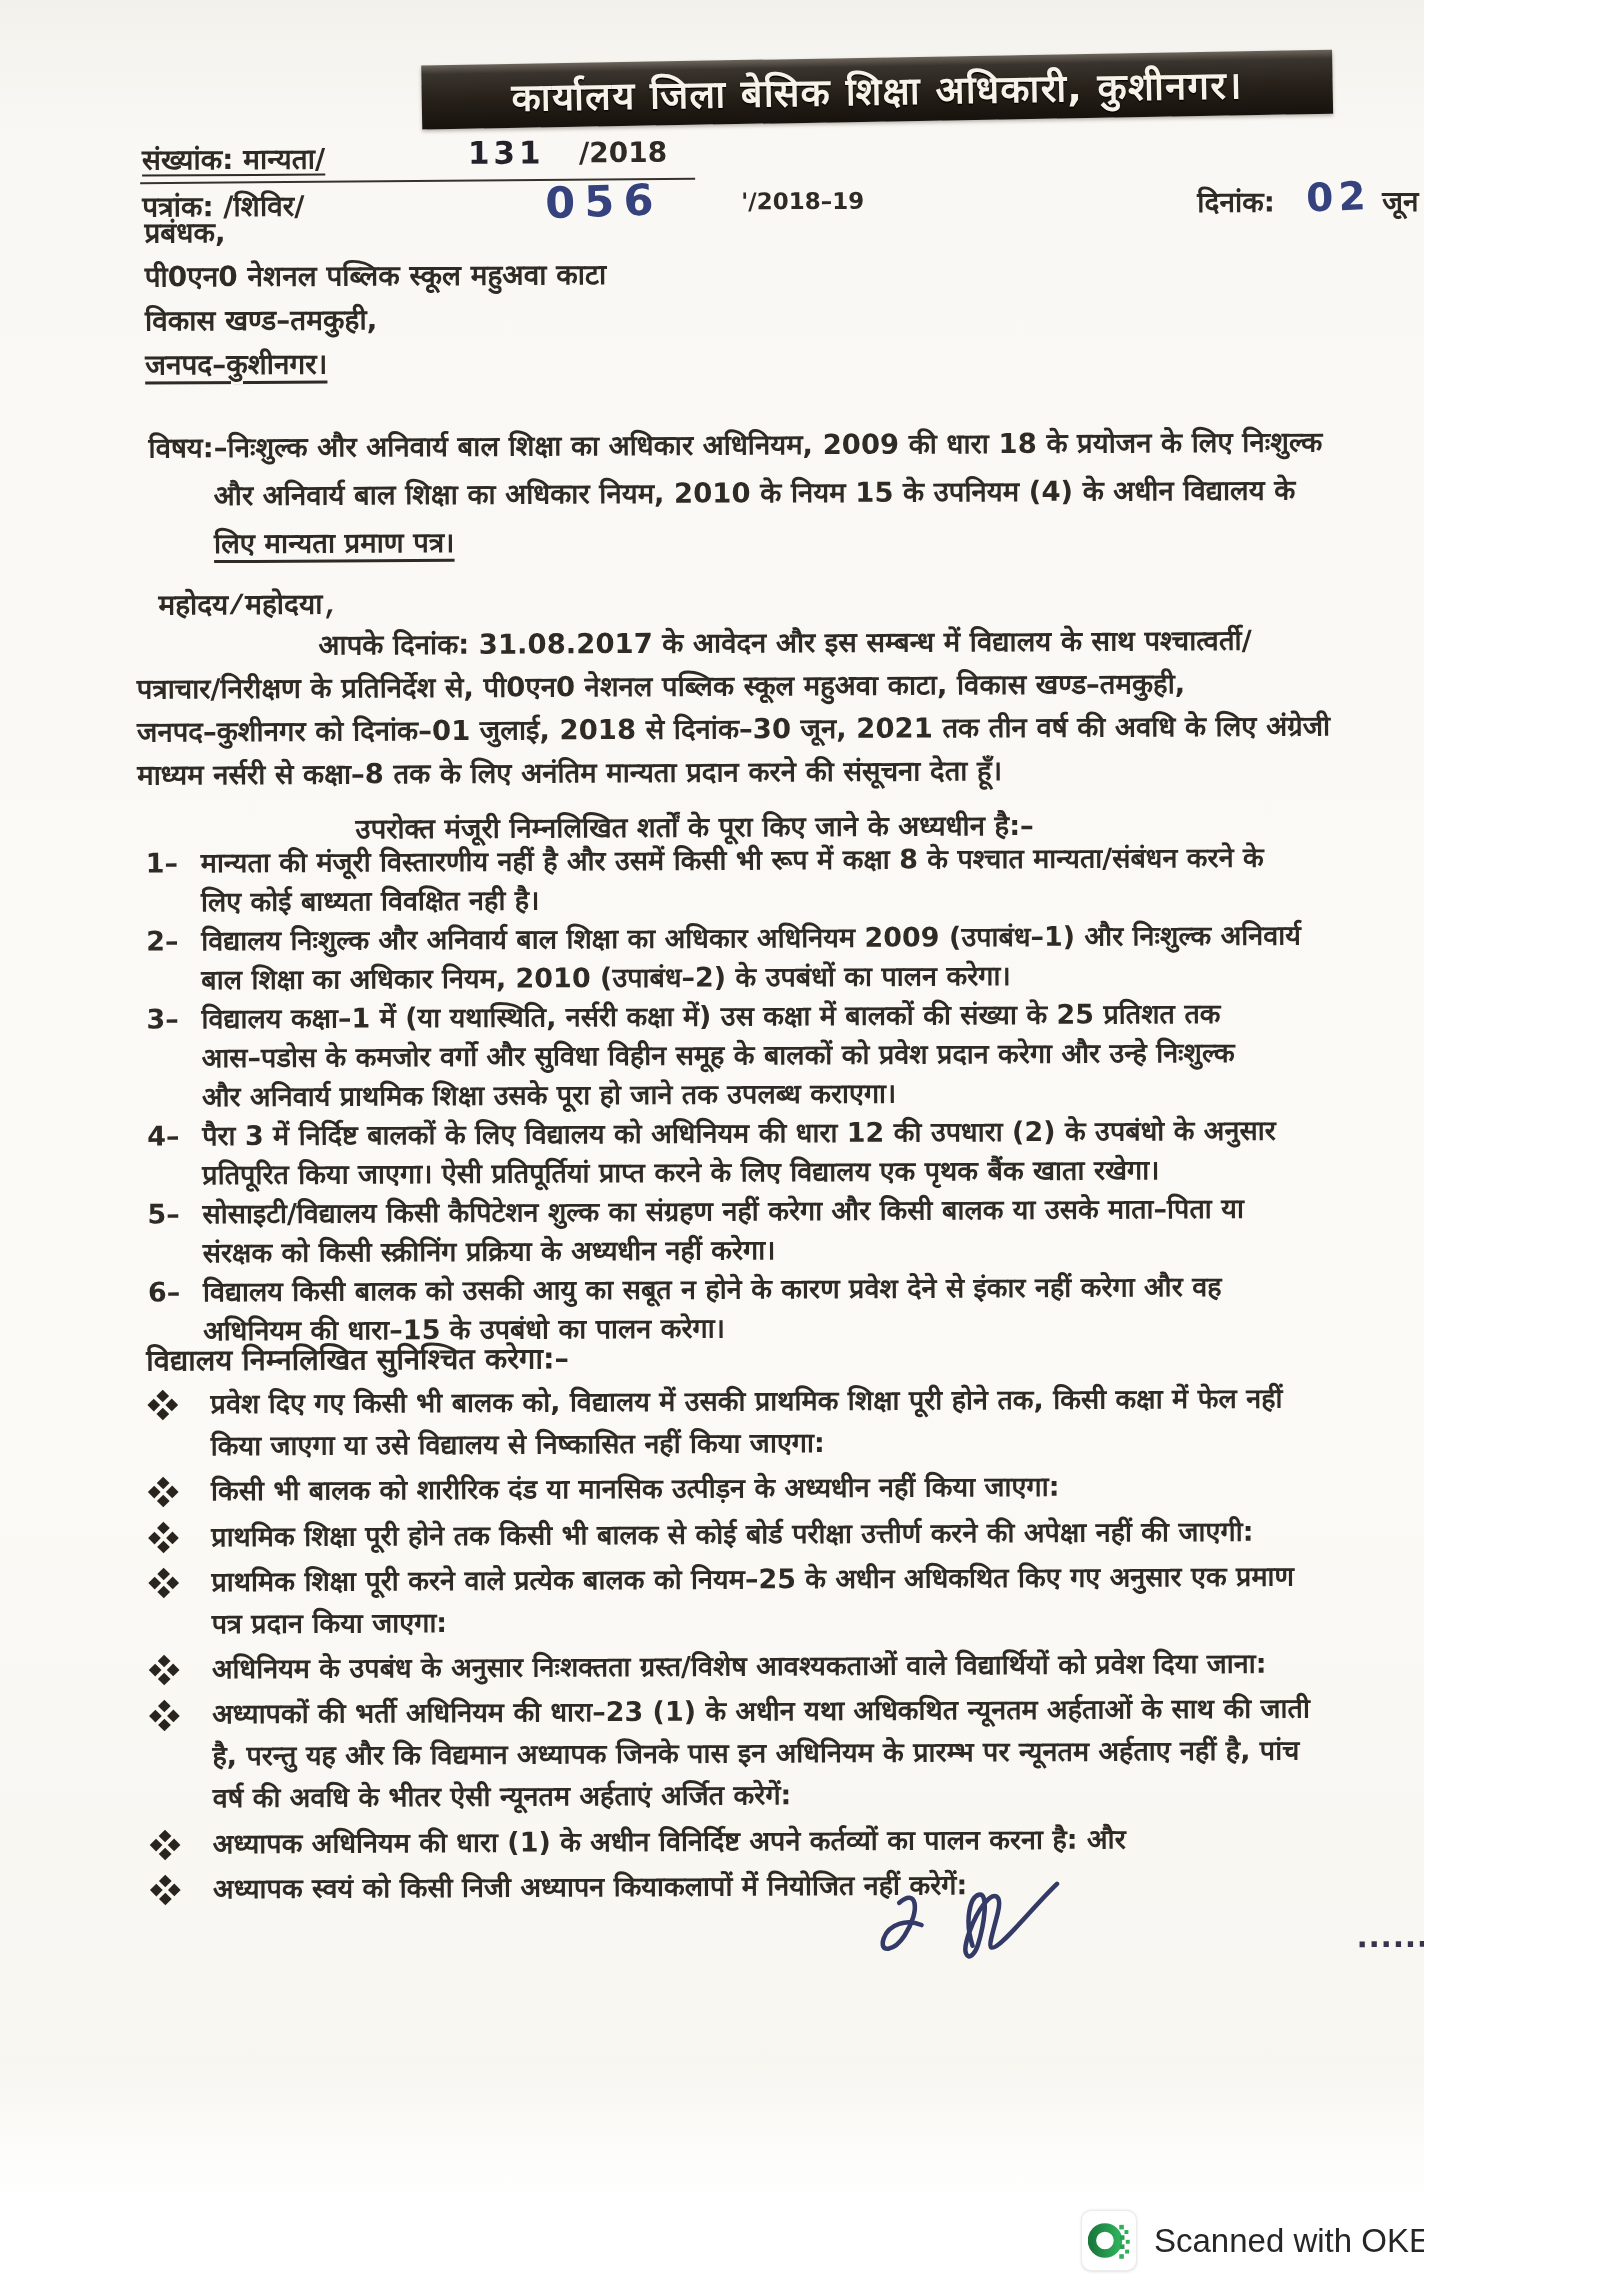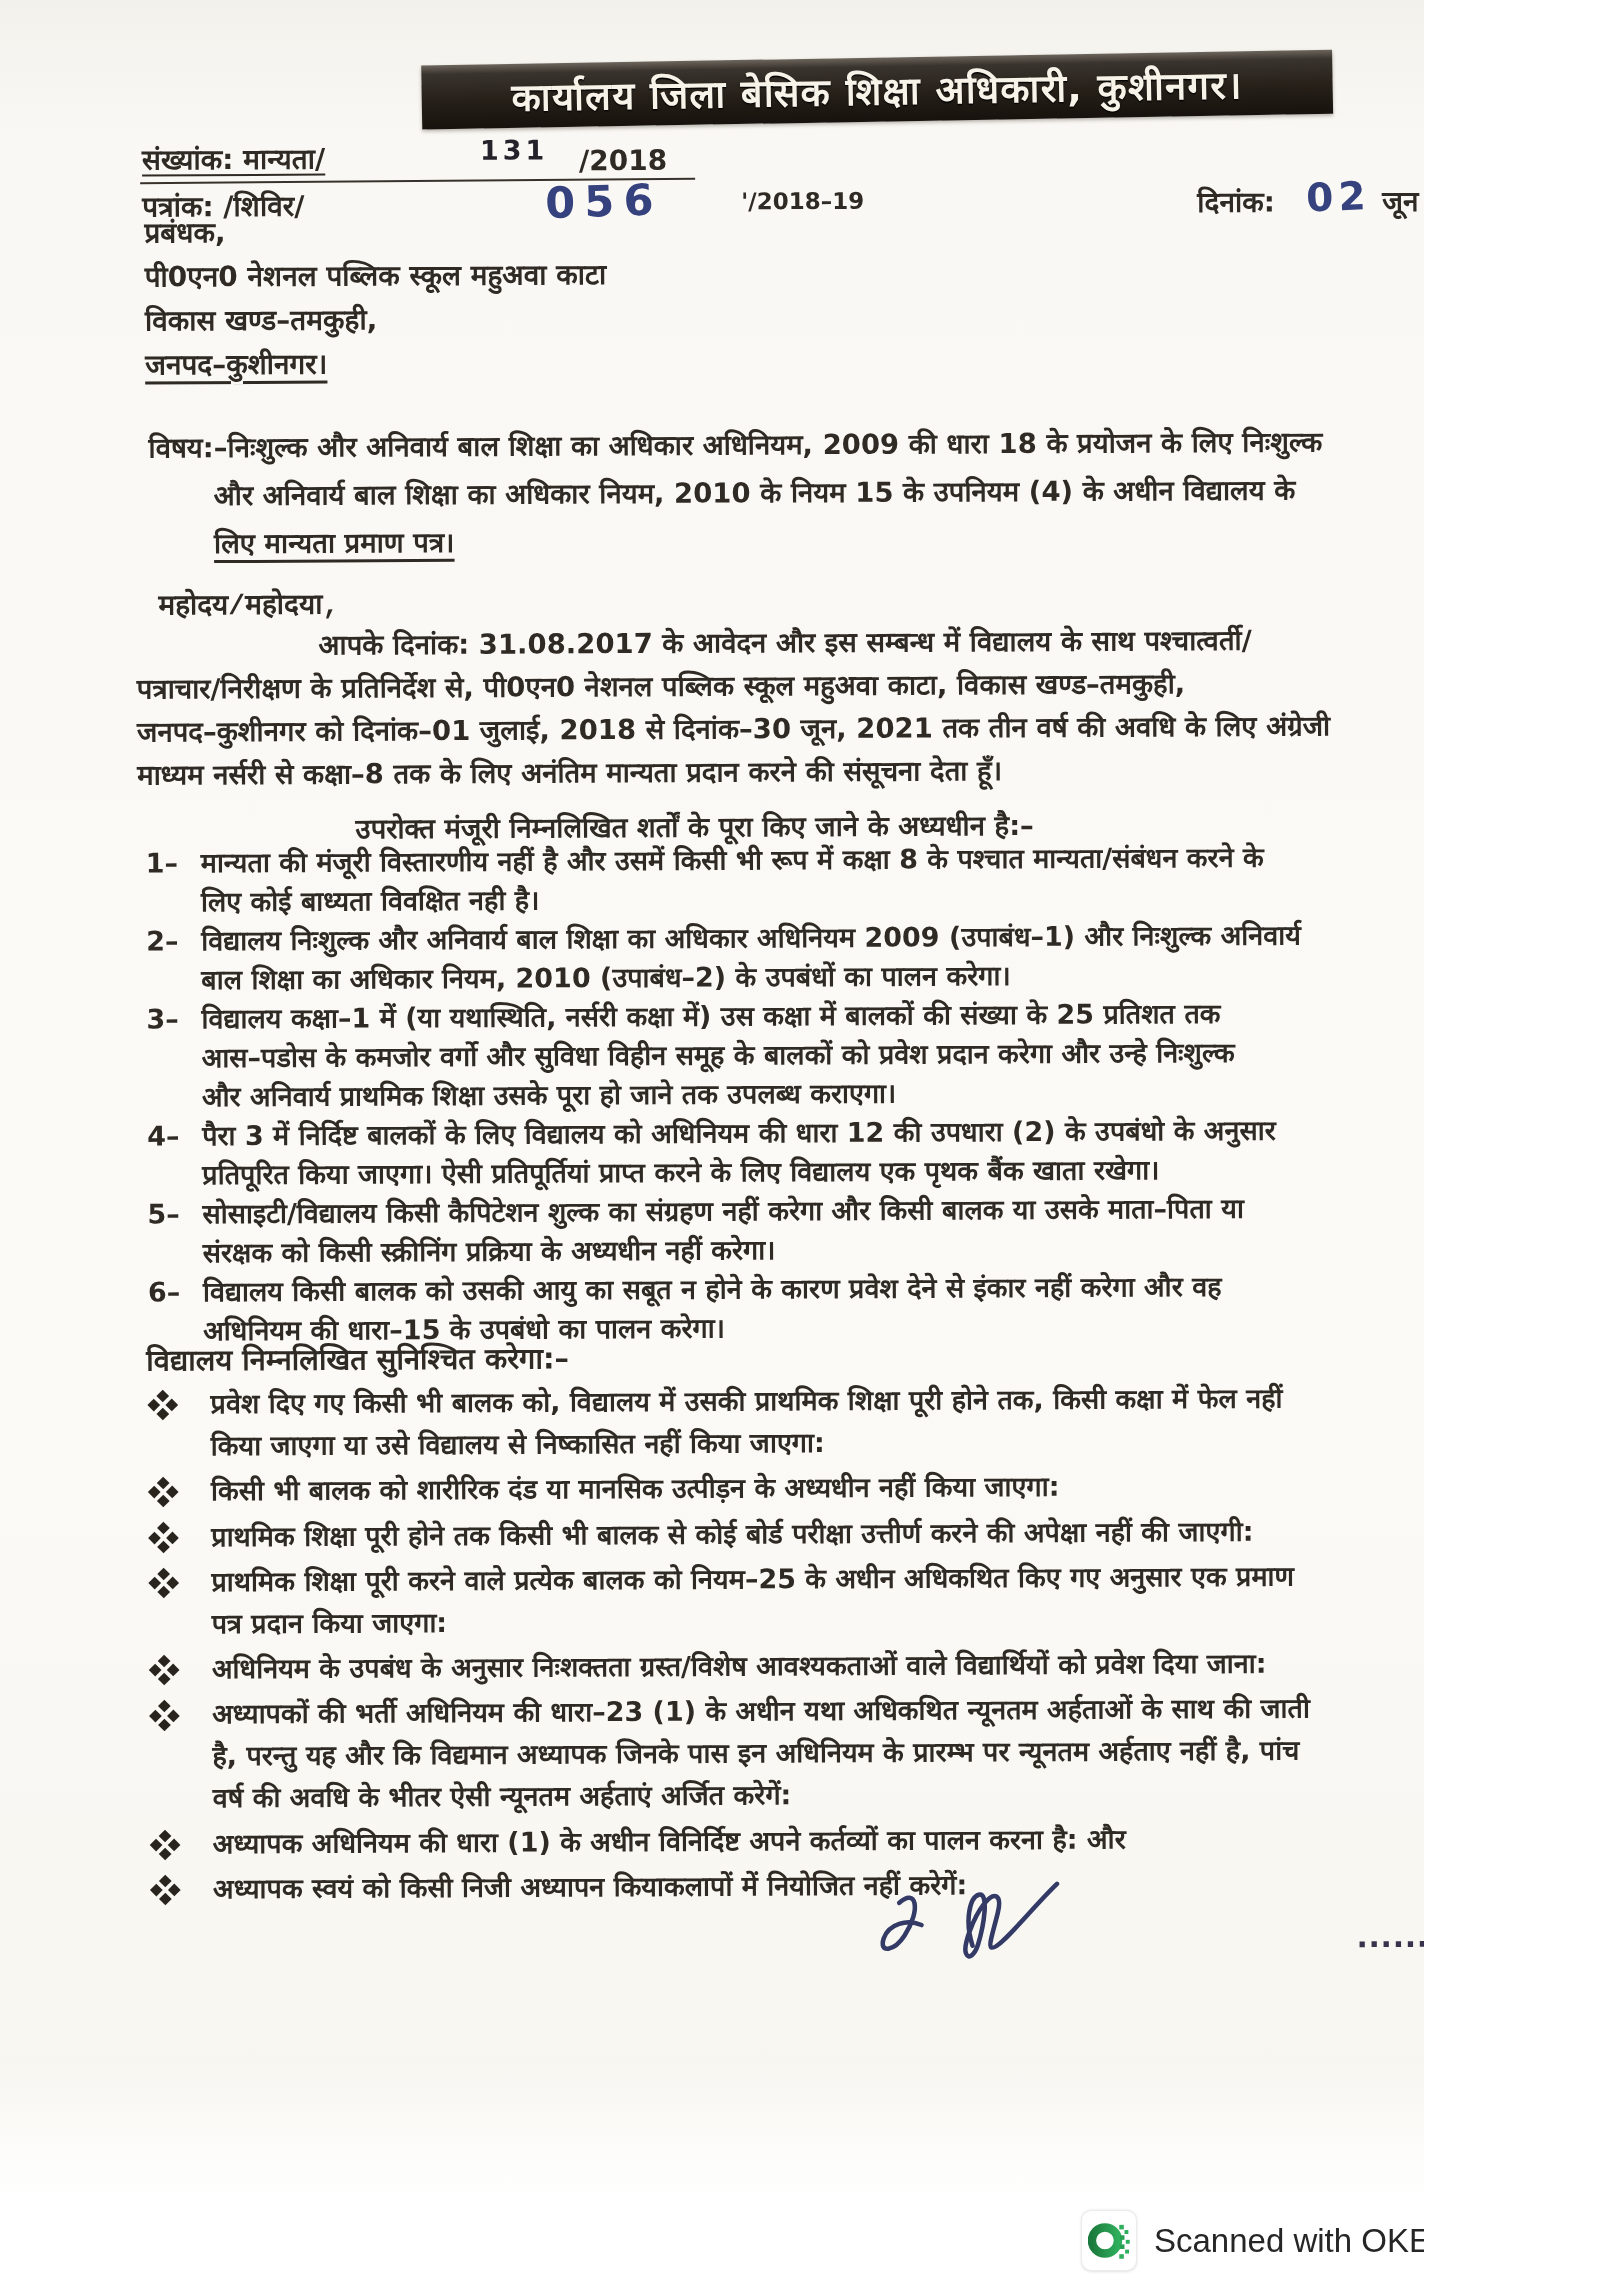--- a/index.html
+++ b/index.html
@@ -23,22 +23,22 @@
     box-shadow:0 2px 3.9px rgba(60,50,40,.35);
   }
   .banner span{
     color:#f7f3e9;font-size:38px;font-weight:bold;letter-spacing:1.3px;white-space:nowrap;
     text-shadow:0 1.3px 1.3px #000;
   }
 
   
   .ref1{position:absolute;left:147px;top:136px;font-size:28px;font-weight:bold;}
   .ref1 .lbl{text-decoration:underline;text-underline-offset:5.2px;text-decoration-thickness:2px;}
-  .ref1 .num1{position:absolute;left:338px;top:-2.6px;letter-spacing:3.9px;color:#24222b;font-size:27px;text-align:right;}
-  .ref1 .suf1{position:absolute;left:437px;top:-1.3px;margin-top:8px;}
+  .ref1 .num1{position:absolute;left:326px;top:-2.6px;letter-spacing:3.9px;color:#24222b;font-size:31px;text-align:right;}
+  .ref1 .suf1{position:absolute;left:437px;top:-1.3px;}
   .ref1-underline{position:absolute;left:145px;top:178px;width:555px;border-top:2.6px solid #37322b;transform:rotate(-0.15deg);}
   .ref2{position:absolute;left:0;top:183px;width:1622px;height:59px;font-size:28px;font-weight:bold;}
   .ref2 .lbl{position:absolute;left:147px;top:0;text-underline-offset:5.9px;text-decoration-thickness:2px;}
   .ref2 .hand-blue{position:absolute;left:550px;top:-7.9px;color:#35427e;font-size:43px;font-weight:600;letter-spacing:9.2px;transform:rotate(-1.5deg);}
   .ref2 .suf2{position:absolute;left:746px;top:5.2px;font-size:23px;}
   .ref2 .date-label{position:absolute;left:1202px;top:1.3px;}
   .ref2 .date-day{position:absolute;left:1311px;top:-6.5px;color:#35427e;font-size:39px;font-weight:600;letter-spacing:5.2px;transform:rotate(-2deg);}
   .ref2 .date-rest{position:absolute;left:1387px;top:1.3px;}
 
   

